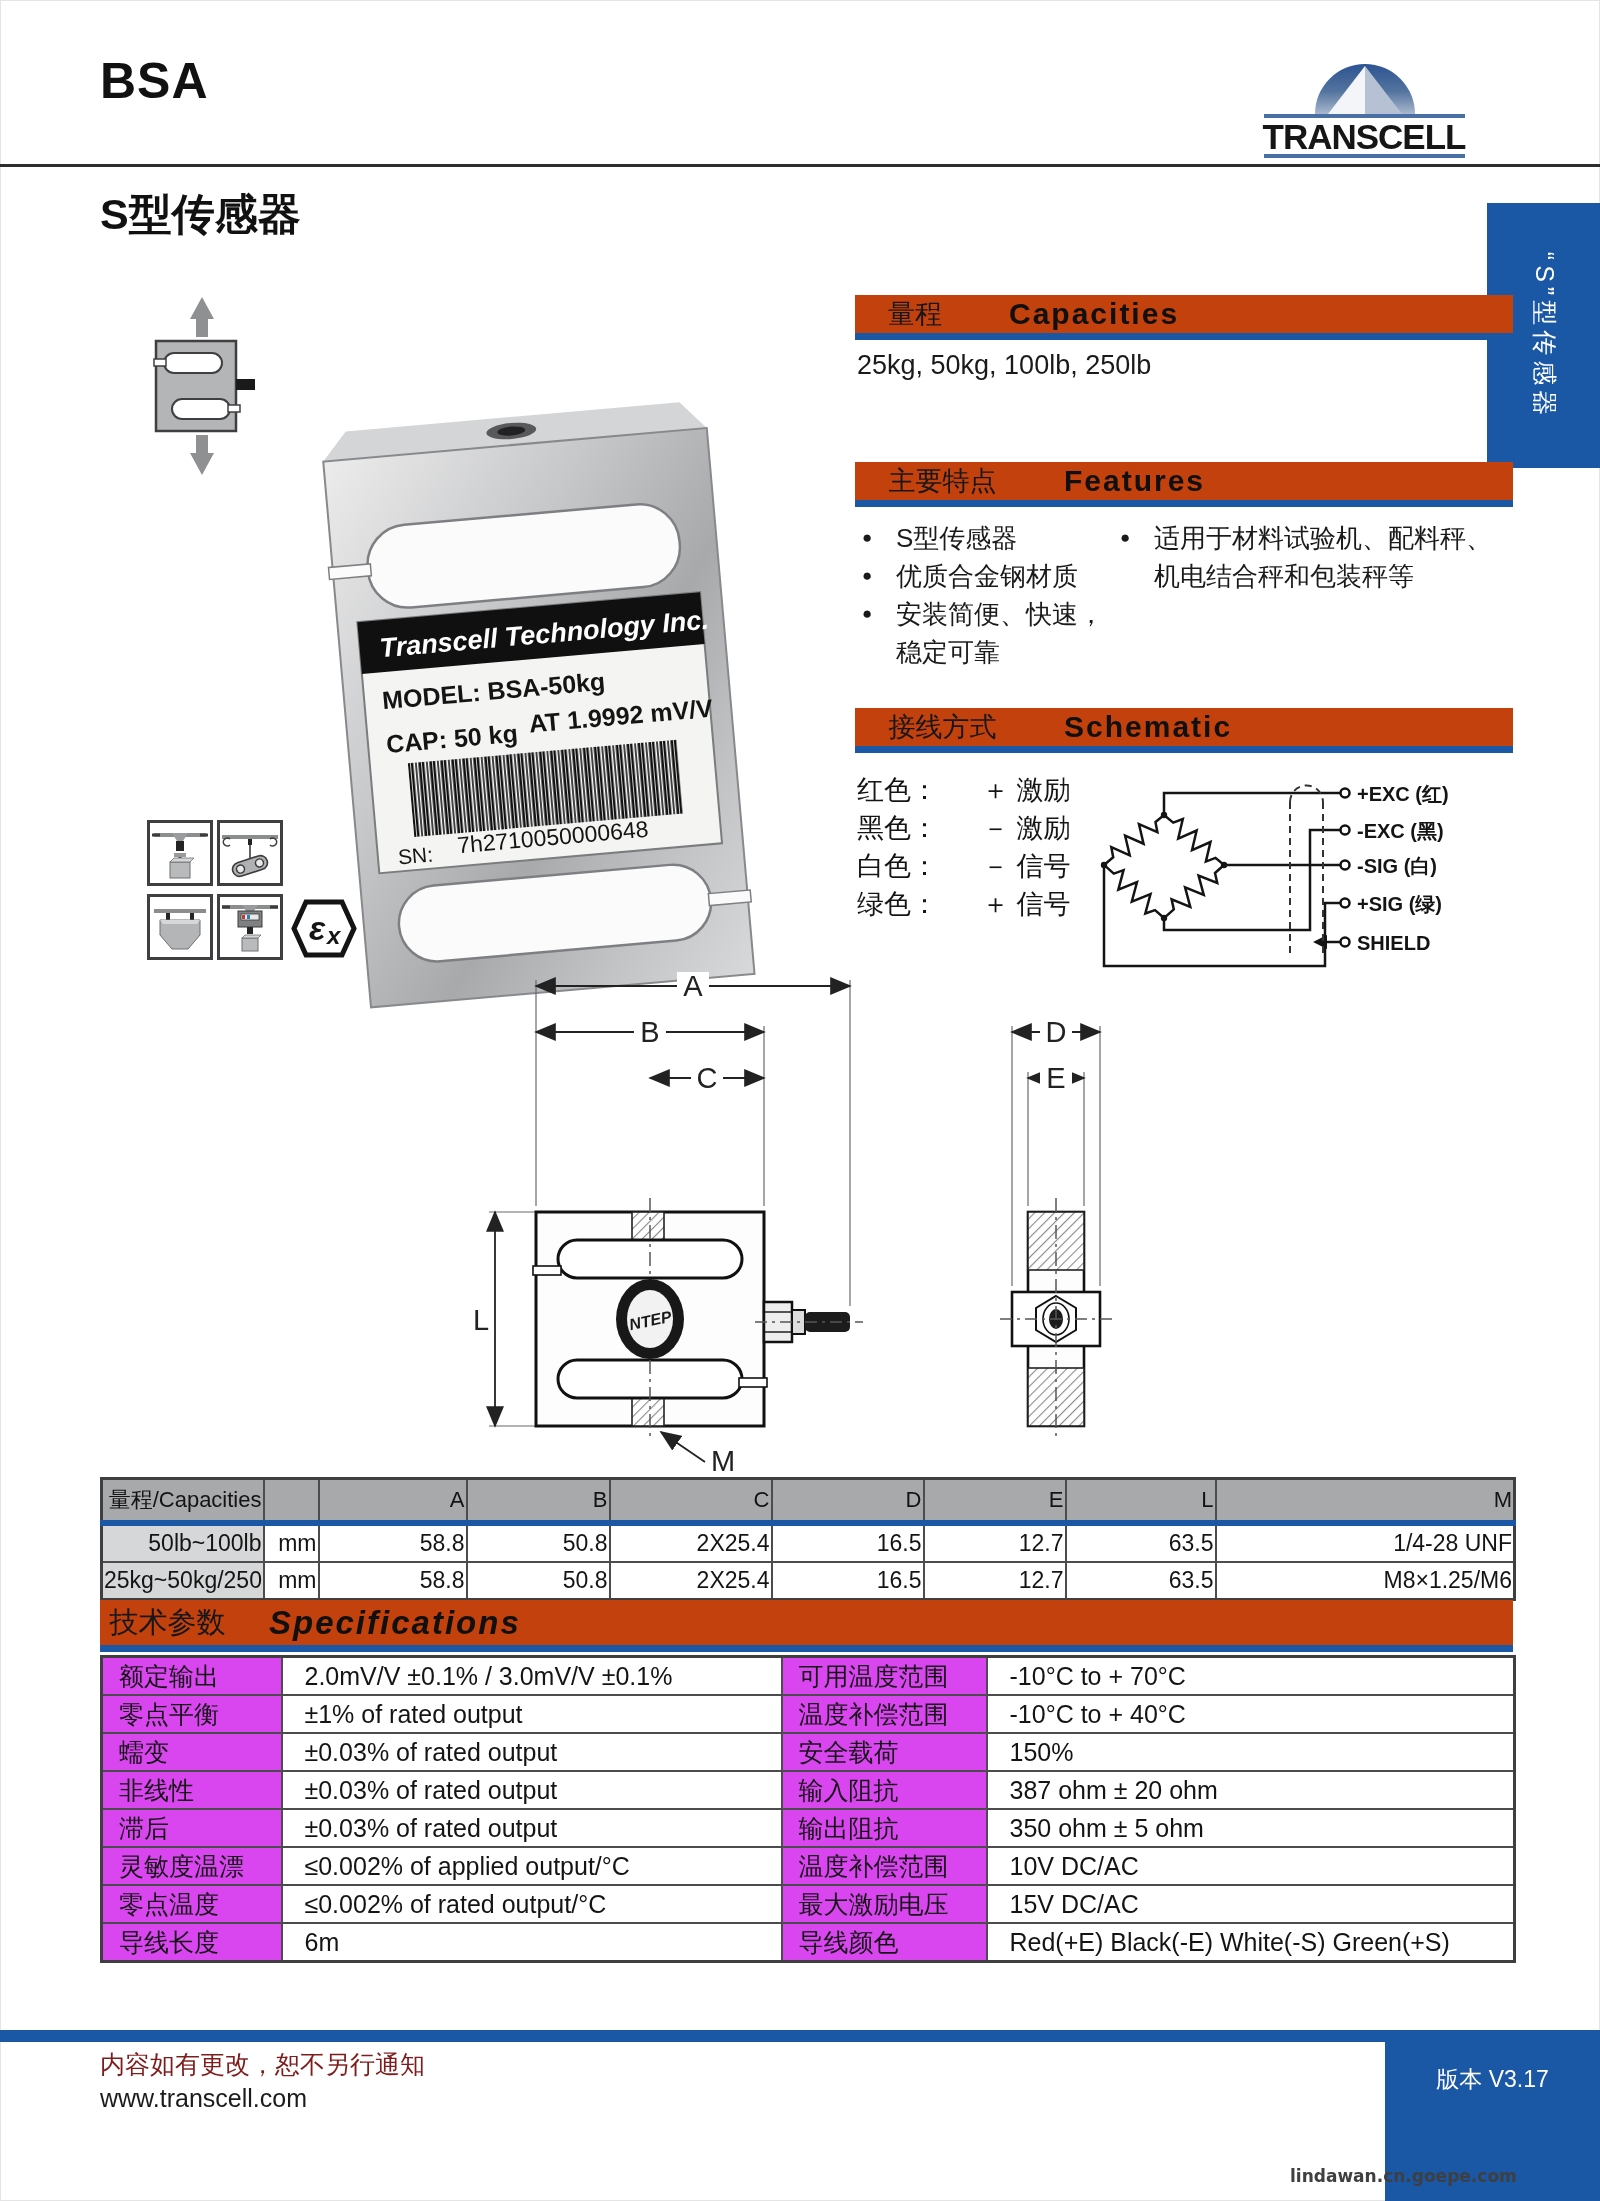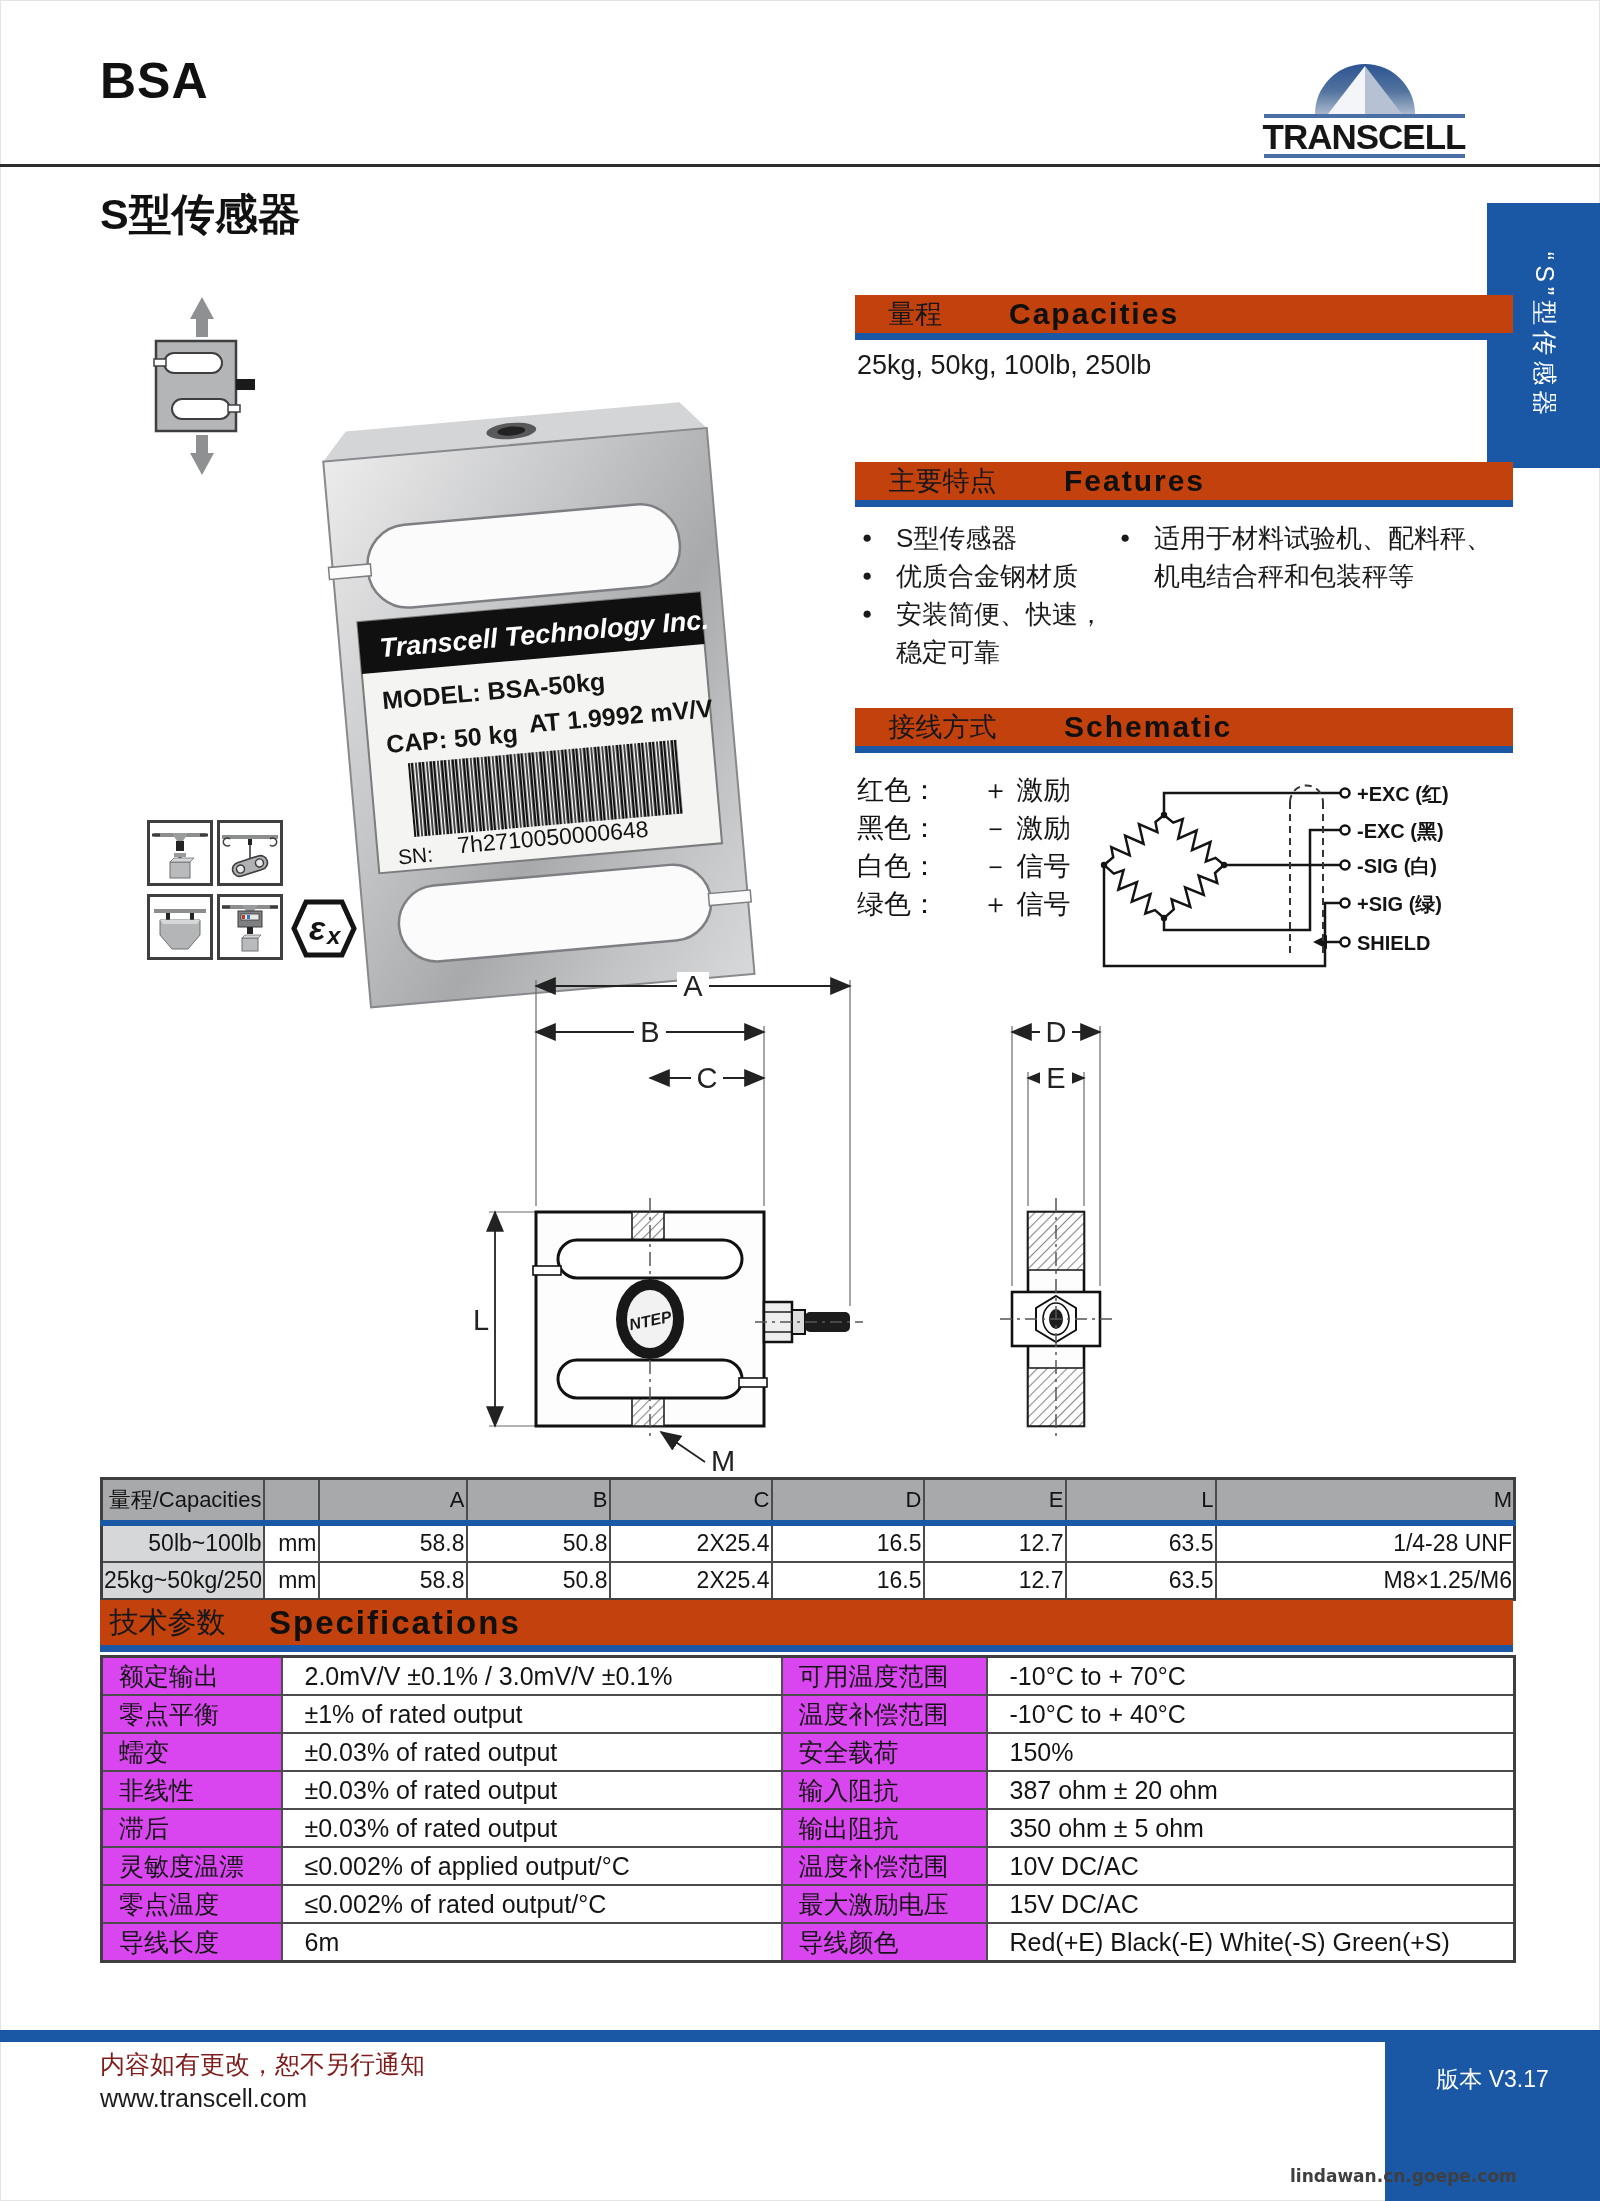--- a/index.html
+++ b/index.html
@@ -17,21 +17,21 @@
   
   .side-tab{left:1487px;top:203px;width:113px;height:265px;background:#1a57a5;}
   .side-tab span{position:absolute;left:50%;top:50%;transform:translate(-50%,-50%) rotate(90deg);white-space:nowrap;color:#fff;font-size:25px;letter-spacing:5px;}
 
   
   .band{display:flex;align-items:center;height:38px;background:#c2410c;border-bottom:7px solid #1a57a5;}
   .band .cn{display:flex;align-items:center;justify-content:center;font-size:27px;color:#17171b;}
   .band .sep{width:8px;background:#1a57a5;}
   .band .en{display:flex;align-items:center;padding-left:26px;font-weight:bold;font-size:30px;letter-spacing:2px;color:#101010;flex:1;}
   .band-specs{height:45px;}
-  .band-specs .en{font-size:33px;}
+  .band-specs .en{font-size:33px;font-style:italic;}
 
   .cap-value{left:857px;top:350px;font-size:27px;color:#1a1a1a;}
 
   
   .bullets{line-height:38px;font-size:26px;color:#1a1a1a;}
   .bullets .bi{position:relative;padding-left:36px;white-space:pre-line;}
   .bullets .bi::before{content:"●";position:absolute;left:2px;top:0;font-size:17px;}
 
   
   .legend{left:857px;top:771px;font-size:27px;color:#141414;}

